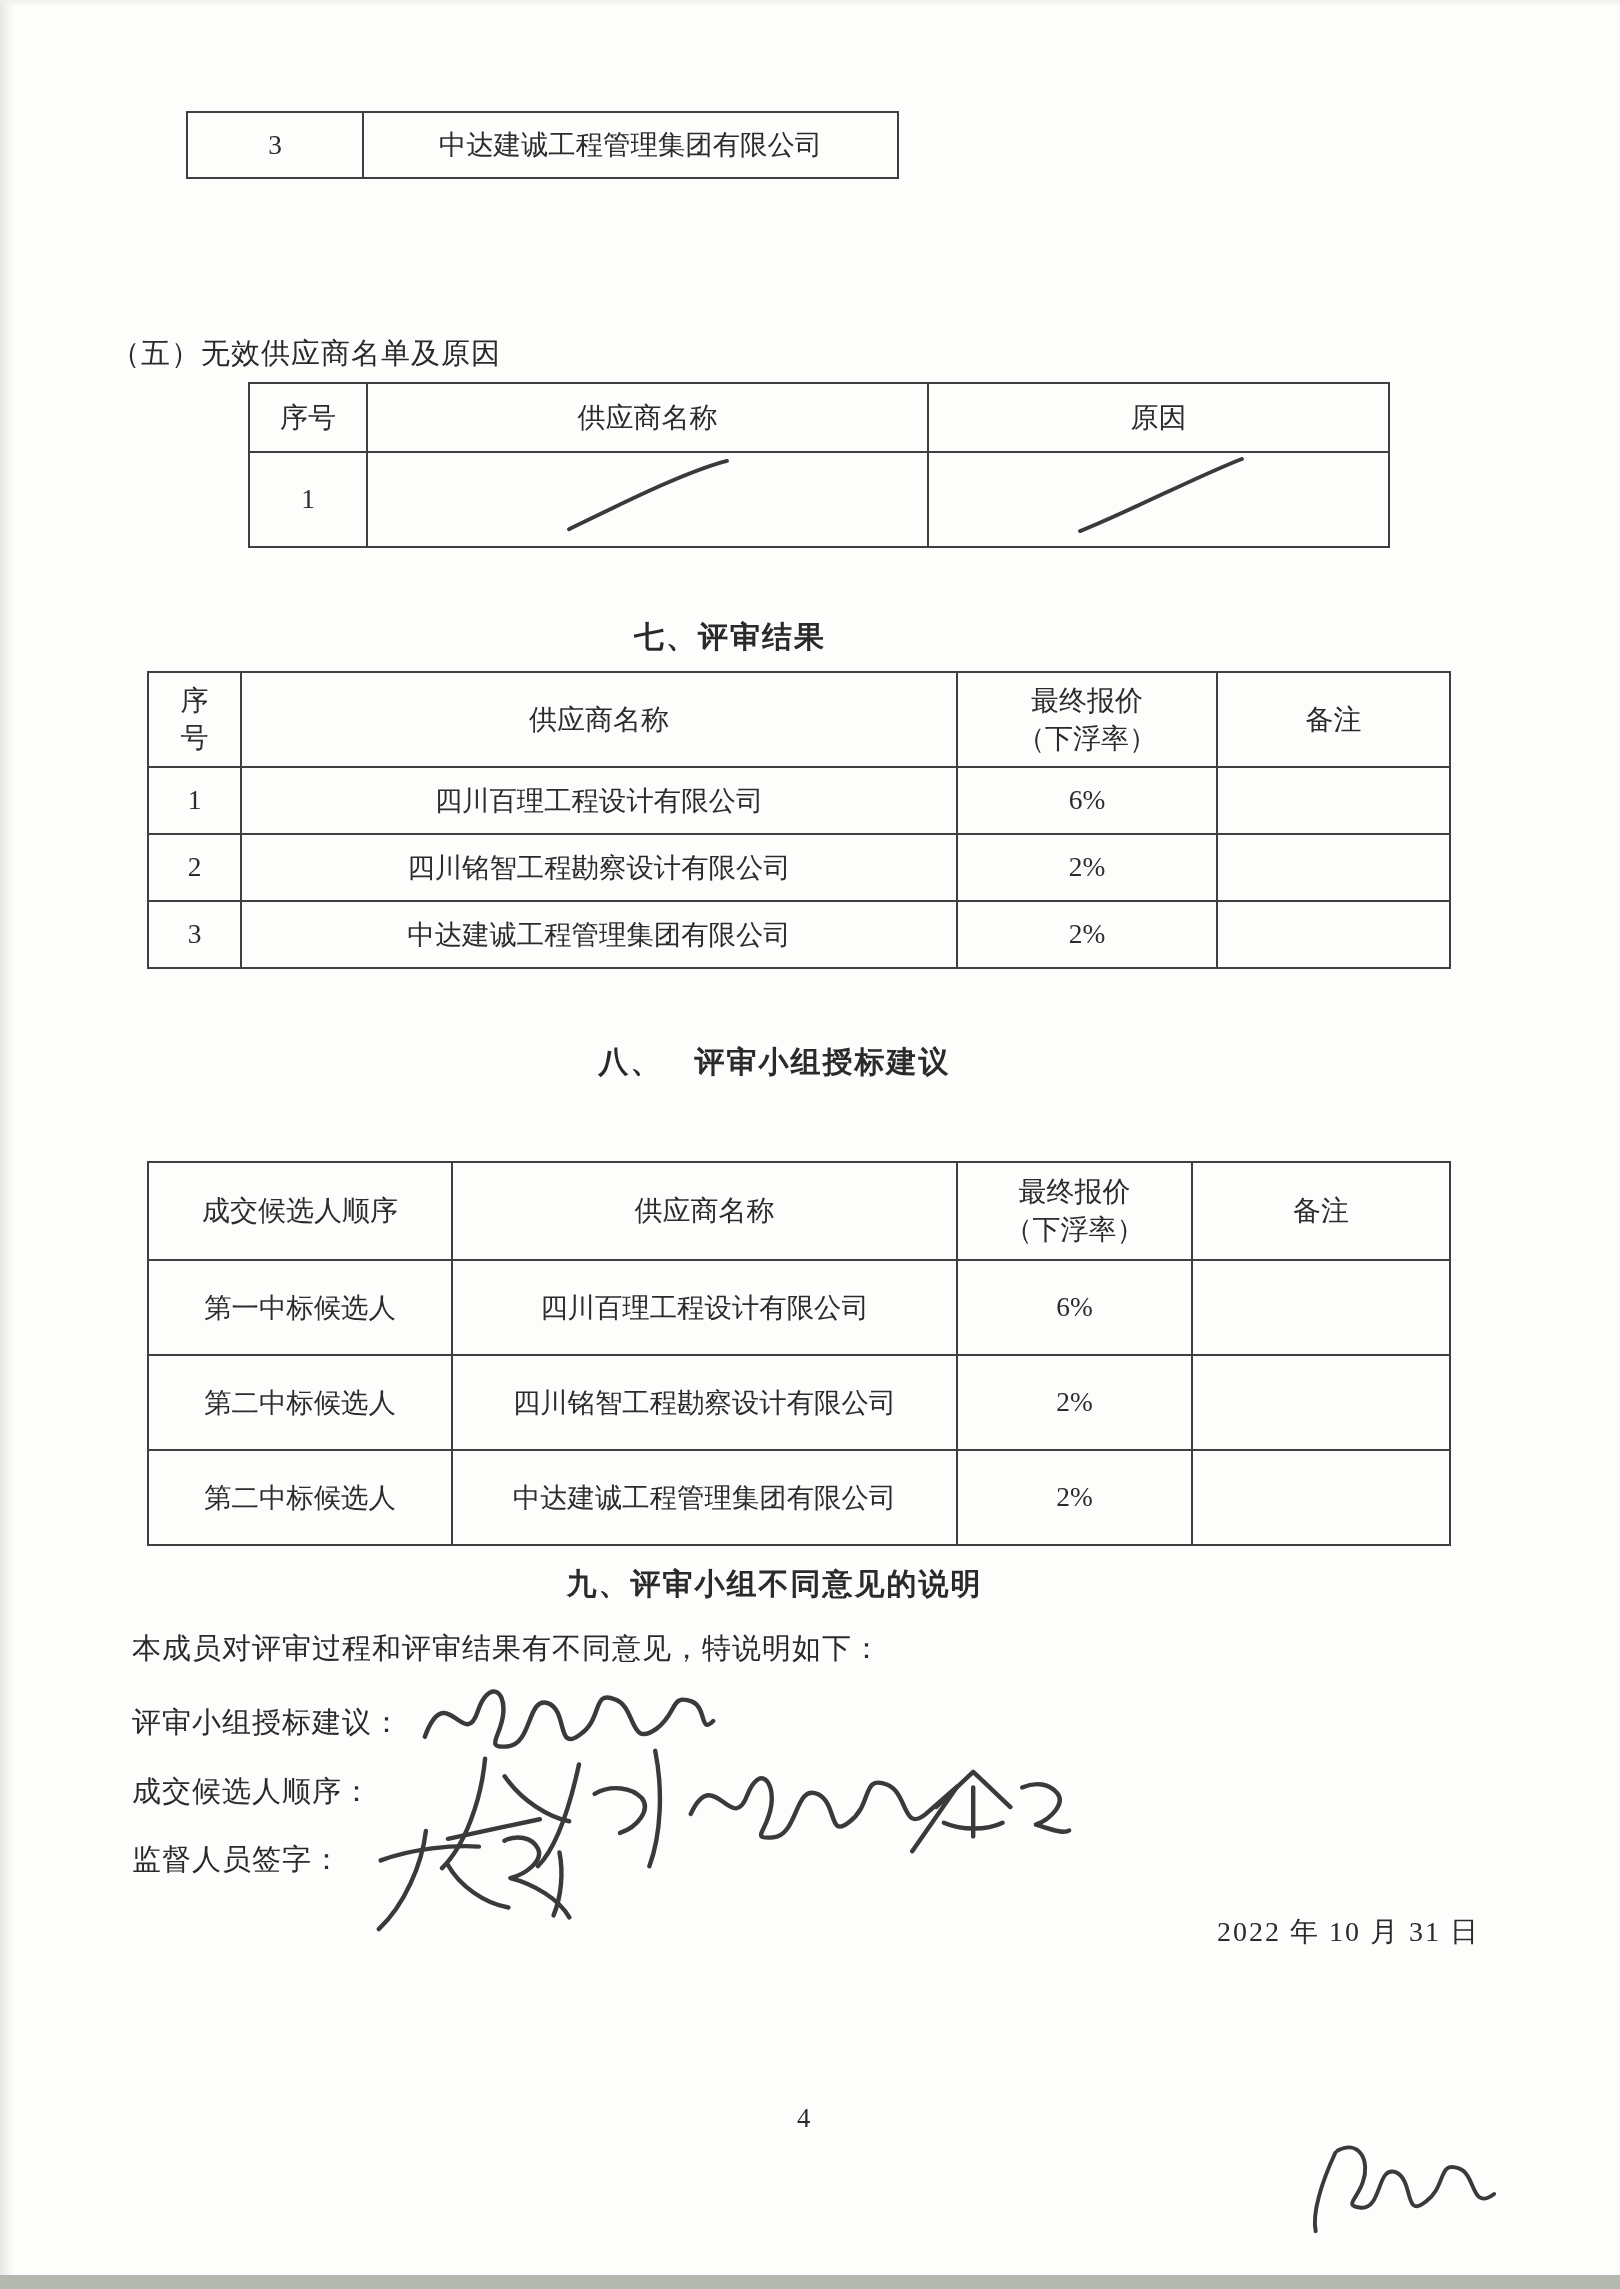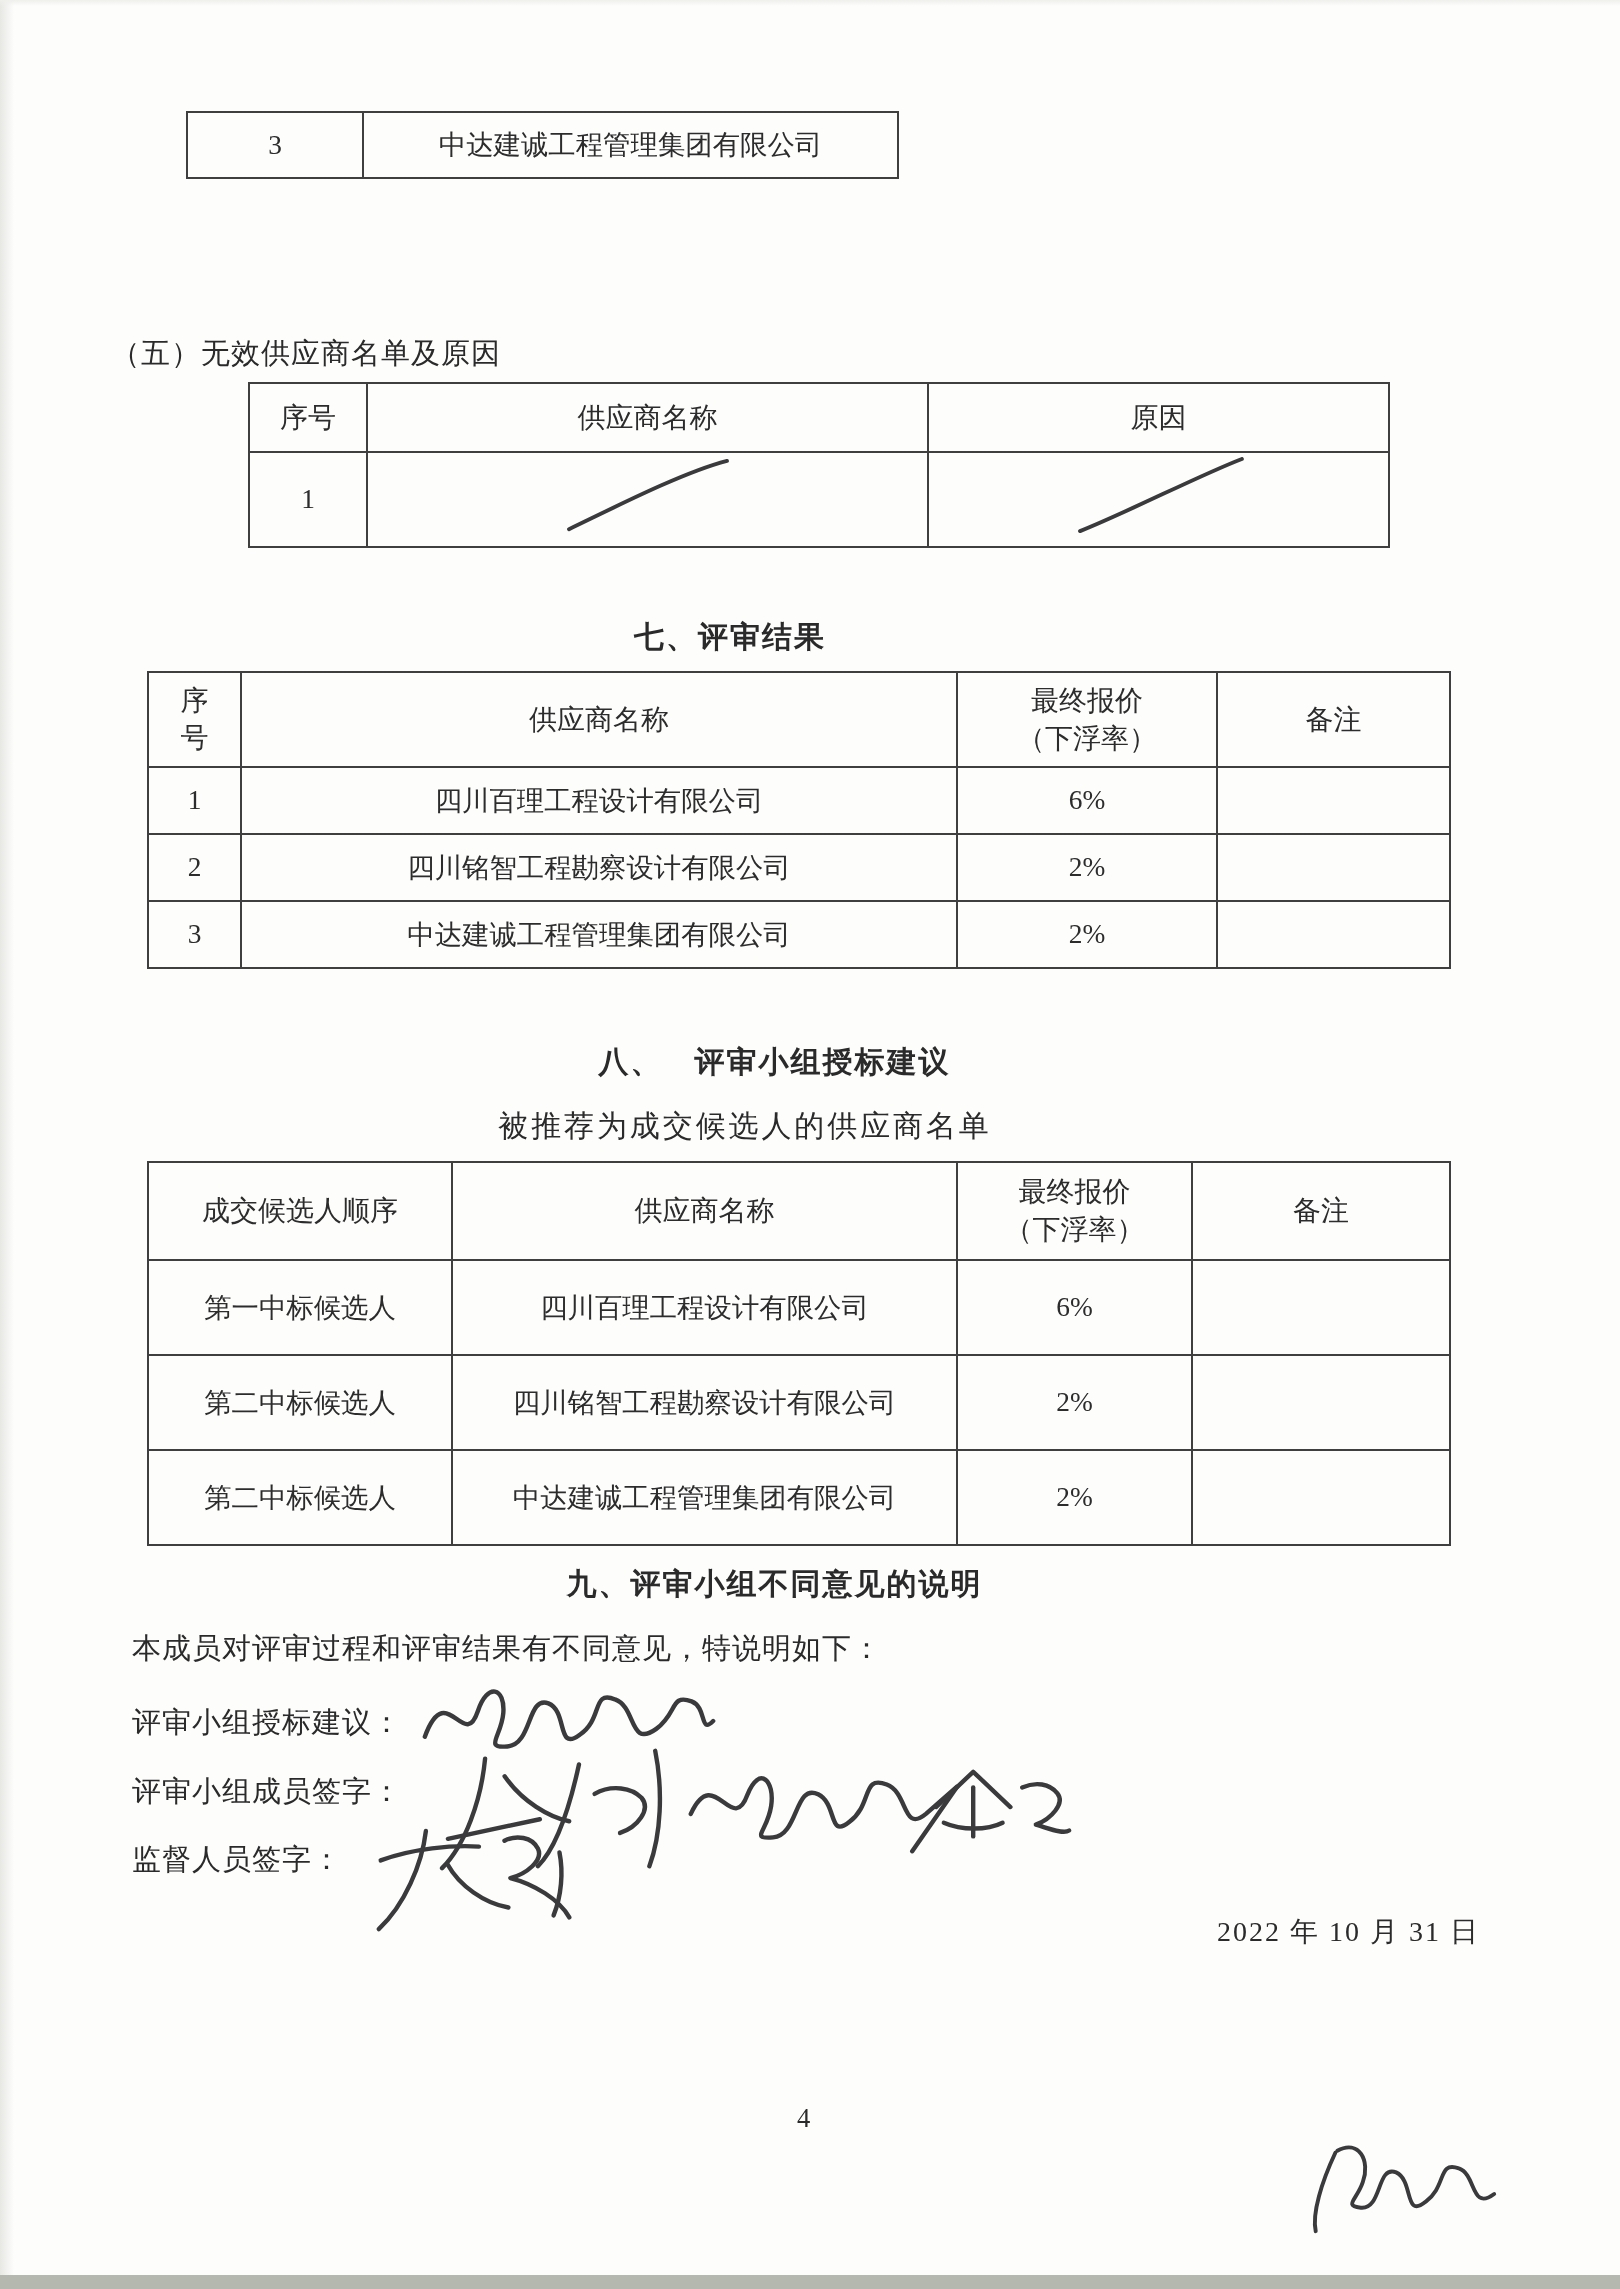--- a/index.html
+++ b/index.html
@@ -127,21 +127,20 @@
     <tr style="height:67px">
       <td><span>3</span></td>
       <td><span>中达建诚工程管理集团有限公司</span></td>
       <td><span>2%</span></td>
       <td><span></span></td>
     </tr>
   </tbody>
     </table>
 
   <div class="abs h-sans title-lg center" style="left:0;top:1042px;width:1549px;">八、　评审小组授标建议</div>
-  <div class="abs sub-serif center" style="left:0;top:1106px;width:1490px;">被推荐为成交候选人的供应商名单</div>
 
   <table class="abs" style="left:147px;top:1161px;width:1304px;">
     <colgroup>
         <col style="width:304px">
         <col style="width:505px">
         <col style="width:235px">
         <col>
       </colgroup>
     <tbody>
         <tr class="hdr hdr-thick" style="height:98px">
@@ -172,21 +171,21 @@
       <td><span></span></td>
     </tr>
   </tbody>
     </table>
 
   <div class="abs body-text" style="left:132px;top:1629px;">本成员对评审过程和评审结果有不同意见，特说明如下：</div>
 
   <div class="abs h-sans title-lg center" style="left:0;top:1564px;width:1549px;">九、评审小组不同意见的说明</div>
 
   <div class="abs sig-label" style="left:132px;top:1703px;">评审小组授标建议：</div>
-  <div class="abs sig-label" style="left:132px;top:1772px;">评审小组成员签字：</div>
+  <div class="abs sig-label" style="left:132px;top:1772px;">成交候选人顺序：</div>
   <div class="abs sig-label" style="left:132px;top:1840px;">监督人员签字：</div>
 
   <svg class="abs ink" style="left:417px;top:1664px;" width="304" height="113" viewBox="0 0 310 115">
     <path stroke-width="4.5" d="M8 74 C 30 14, 48 90, 62 48 C 72 18, 90 24, 88 50 C 86 74, 68 86, 92 84 C 118 82, 112 32, 134 40 C 154 48, 142 90, 166 72 C 190 56, 178 26, 202 36 C 224 44, 216 86, 244 66 C 266 50, 258 30, 280 38 C 296 44, 288 72, 302 58"></path>
   </svg>
 
   <svg class="abs ink" style="left:420px;top:1743px;" width="270" height="132" viewBox="0 0 275 135">
     <path stroke-width="4.5" d="M28 98 L 122 78"></path>
     <path stroke-width="4.5" d="M66 16 C 62 58, 46 104, 22 128"></path>
     <path stroke-width="4.5" d="M86 34 C 104 60, 132 76, 152 80"></path>

